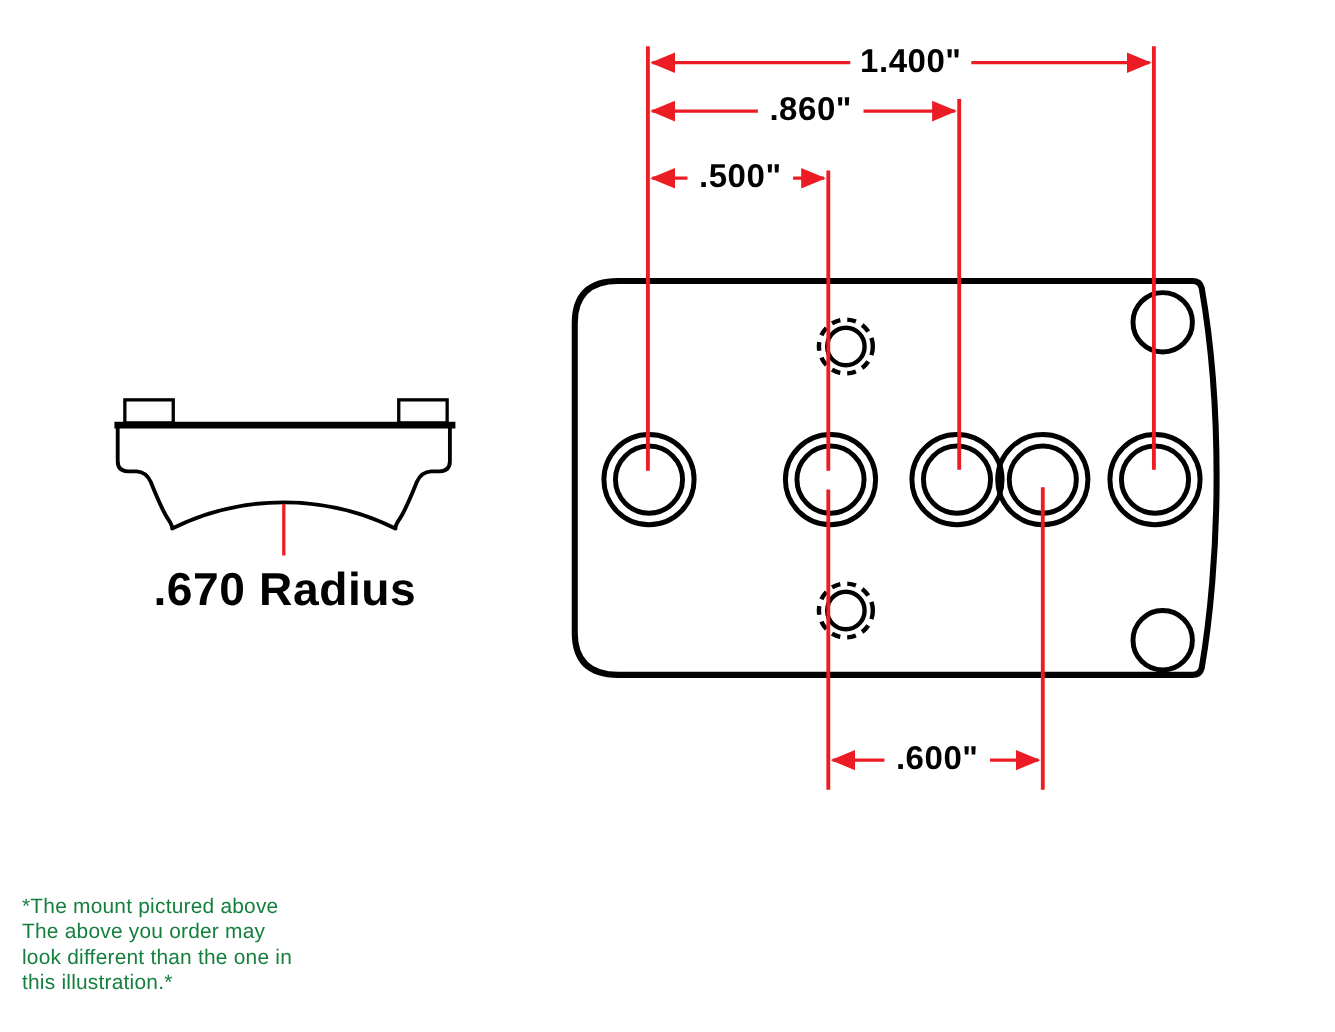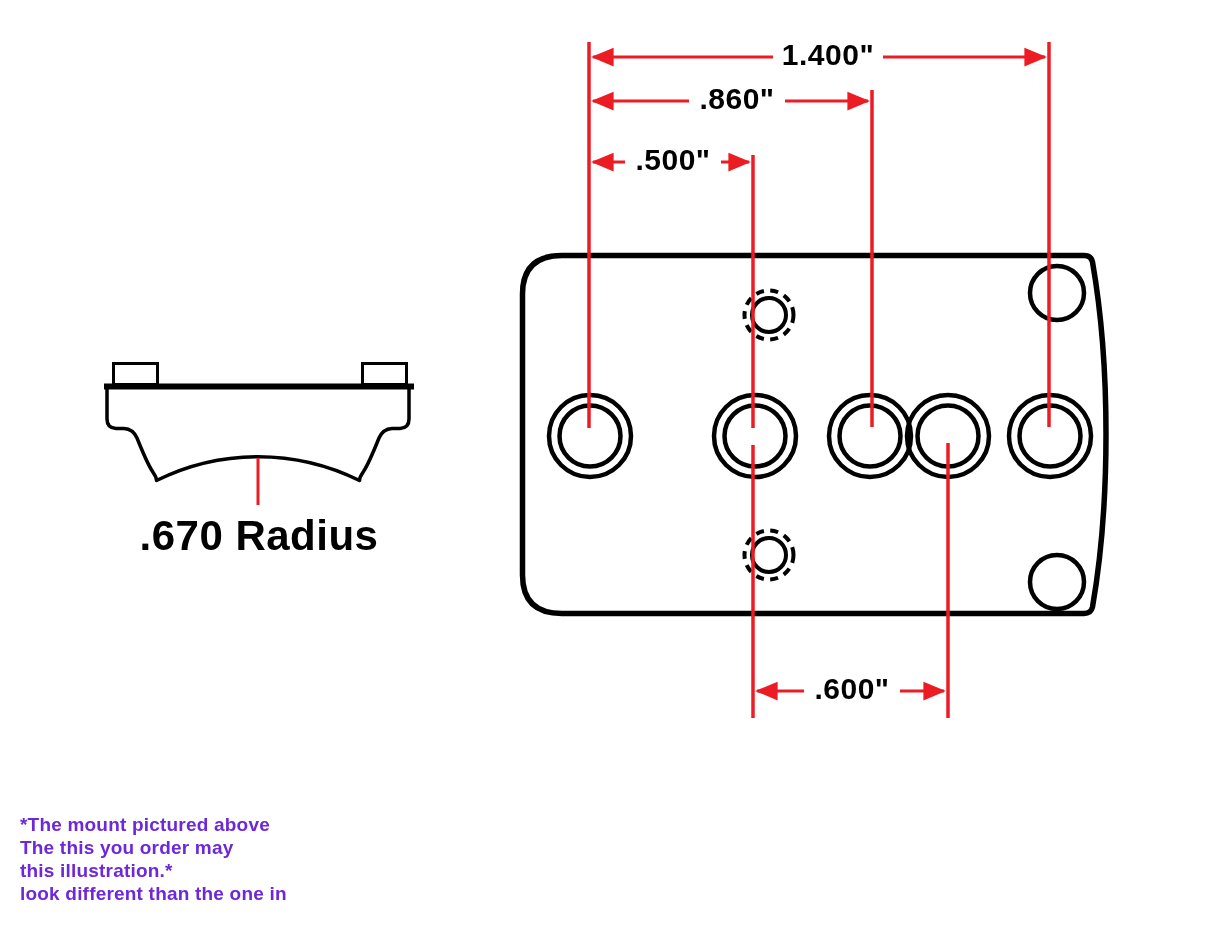--- a/index.html
+++ b/index.html
@@ -30,24 +30,24 @@
     font-weight: bold;
     font-size: 42px;
     fill: #010101;
     letter-spacing: 0.5px;
   }
   .disclaimer {
     position: absolute;
     left: 20px;
     top: 813px;
     font-family: "Liberation Sans", sans-serif;
-    font-weight: bold;
+    font-weight: normal;
     font-size: 19px;
     line-height: 23px;
-    color: #6d28d9;
+    color: #15803d;
     letter-spacing: 0.2px;
   }
 </style>
 </head>
 <body>
 
 <div class="stage">
 
   <svg width="1214" height="938" viewBox="0 0 1214 938">
     <defs>
@@ -154,18 +154,18 @@
       <rect x="625" y="138" width="96" height="34" fill="#ffffff"></rect>
       <text class="dim-label" x="673" y="170" text-anchor="middle">.500"</text>
 
       <rect x="804" y="667" width="96" height="34" fill="#ffffff"></rect>
       <text class="dim-label" x="852" y="699" text-anchor="middle">.600"</text>
     </g>
   </svg>
 
   <div class="disclaimer">
     <div>*The mount pictured above</div>
-    <div>The this you order may</div>
+    <div>The above you order may</div>
+    <div>look different than the one in</div>
     <div>this illustration.*</div>
-    <div>look different than the one in</div>
   </div>
 
 </div>
 
 </body></html>

